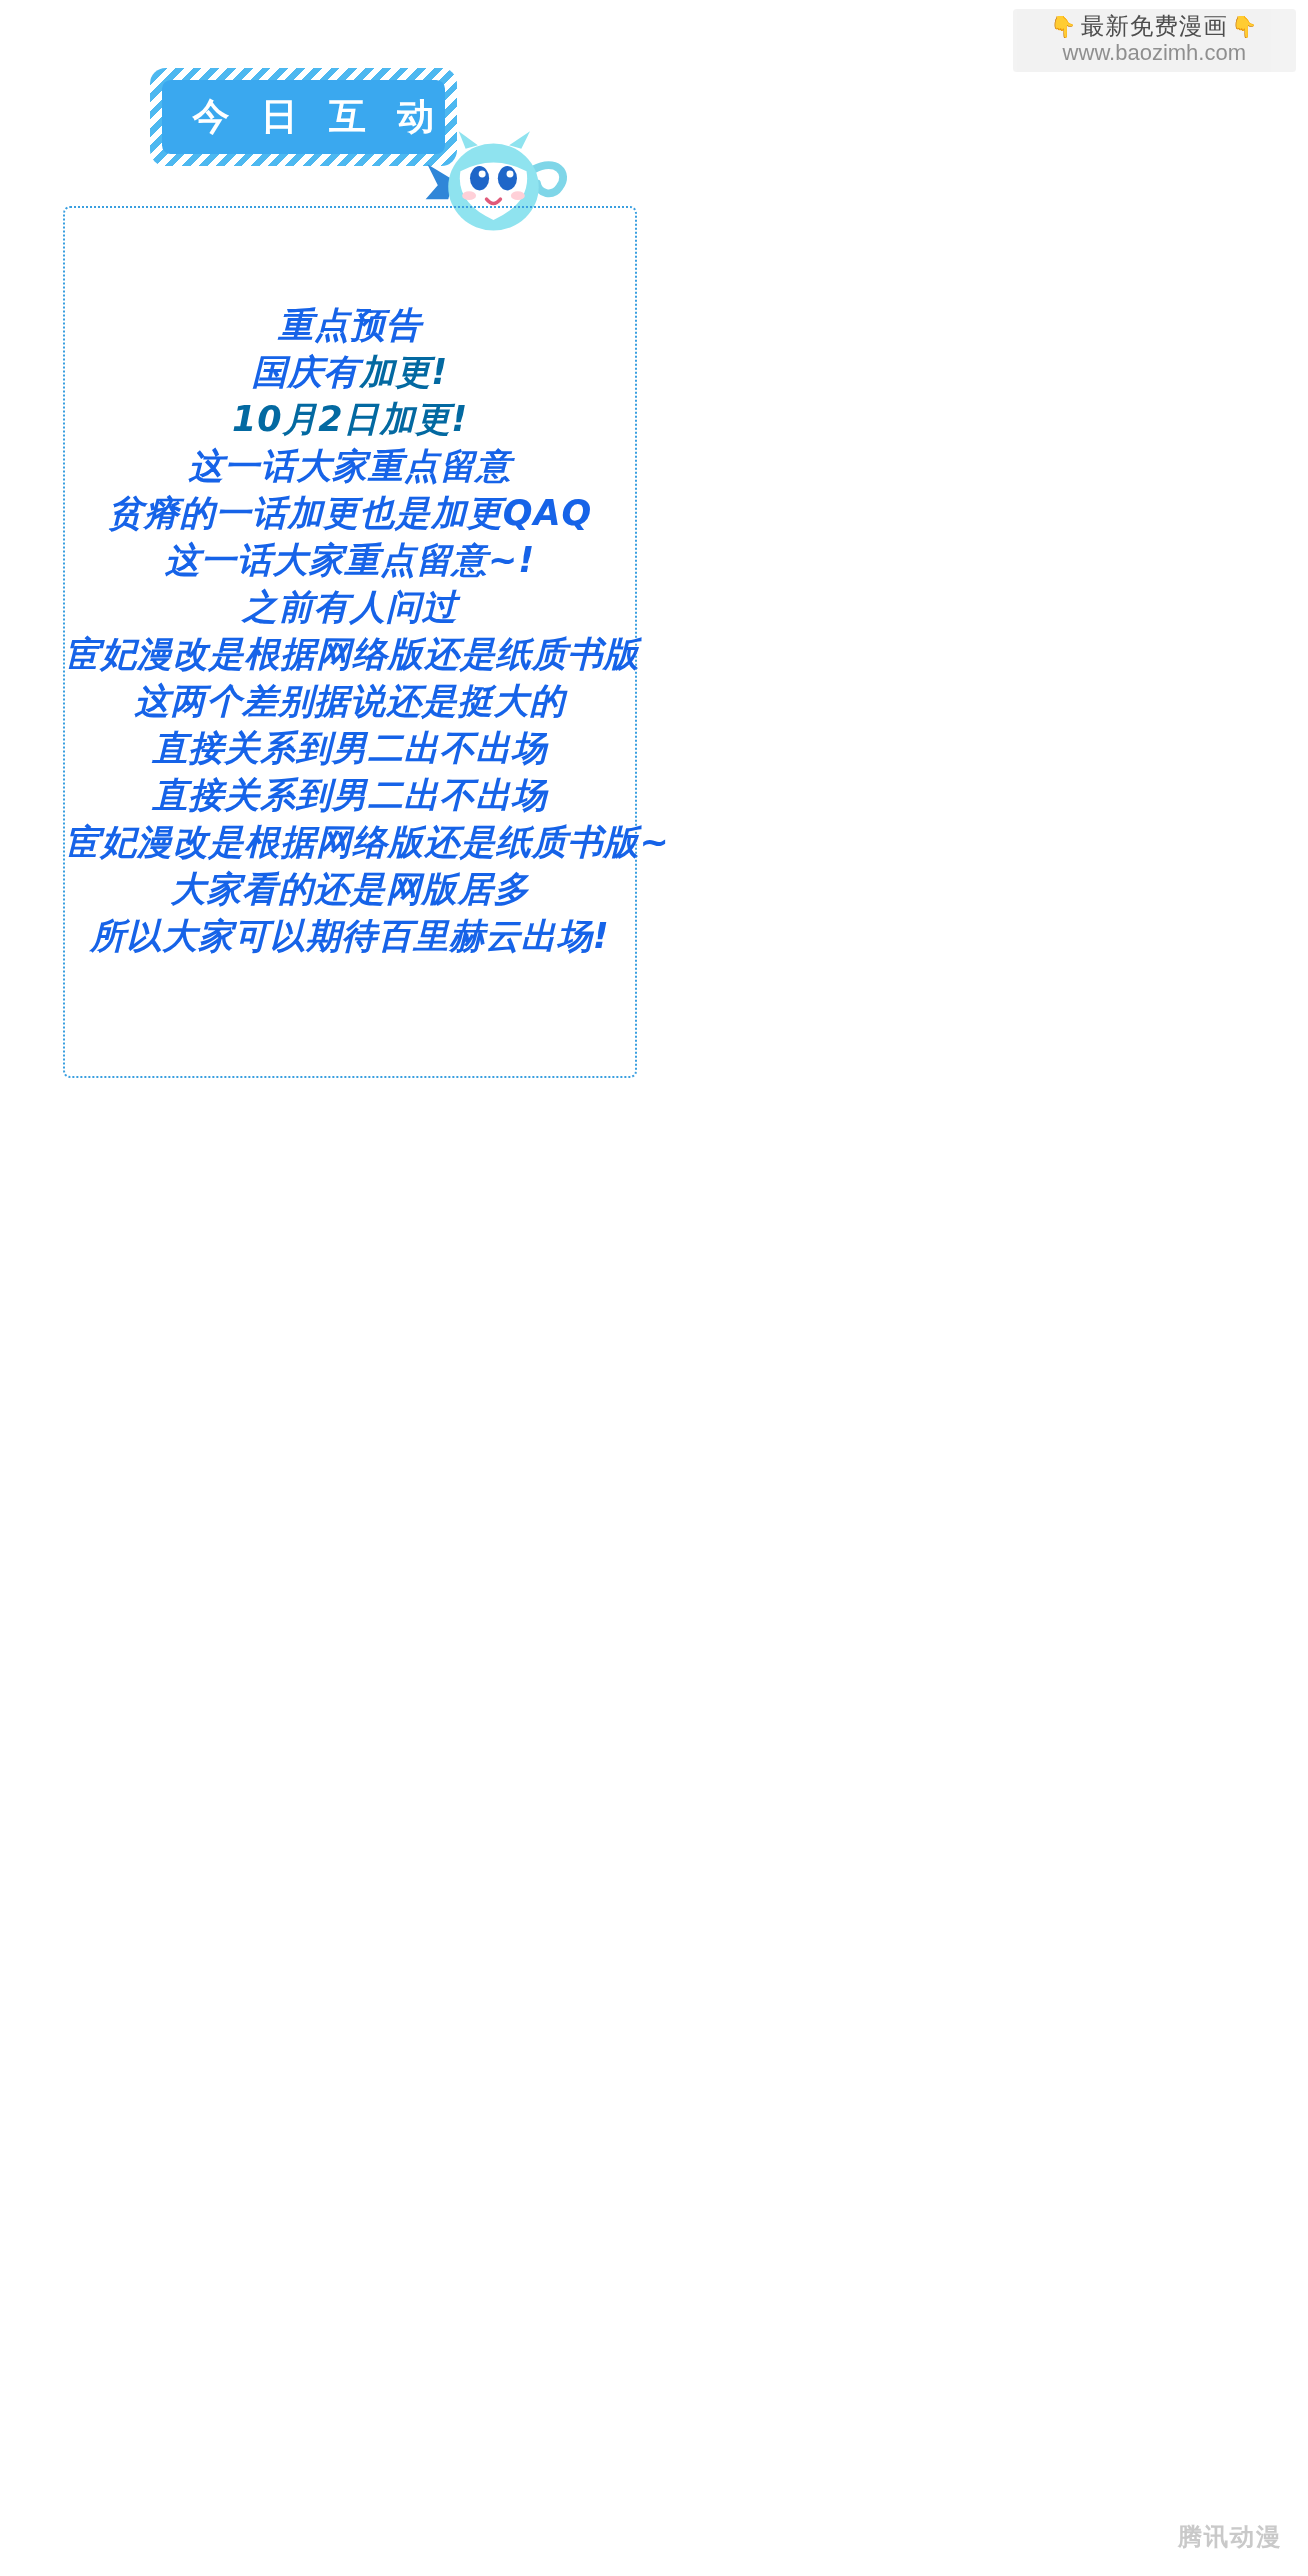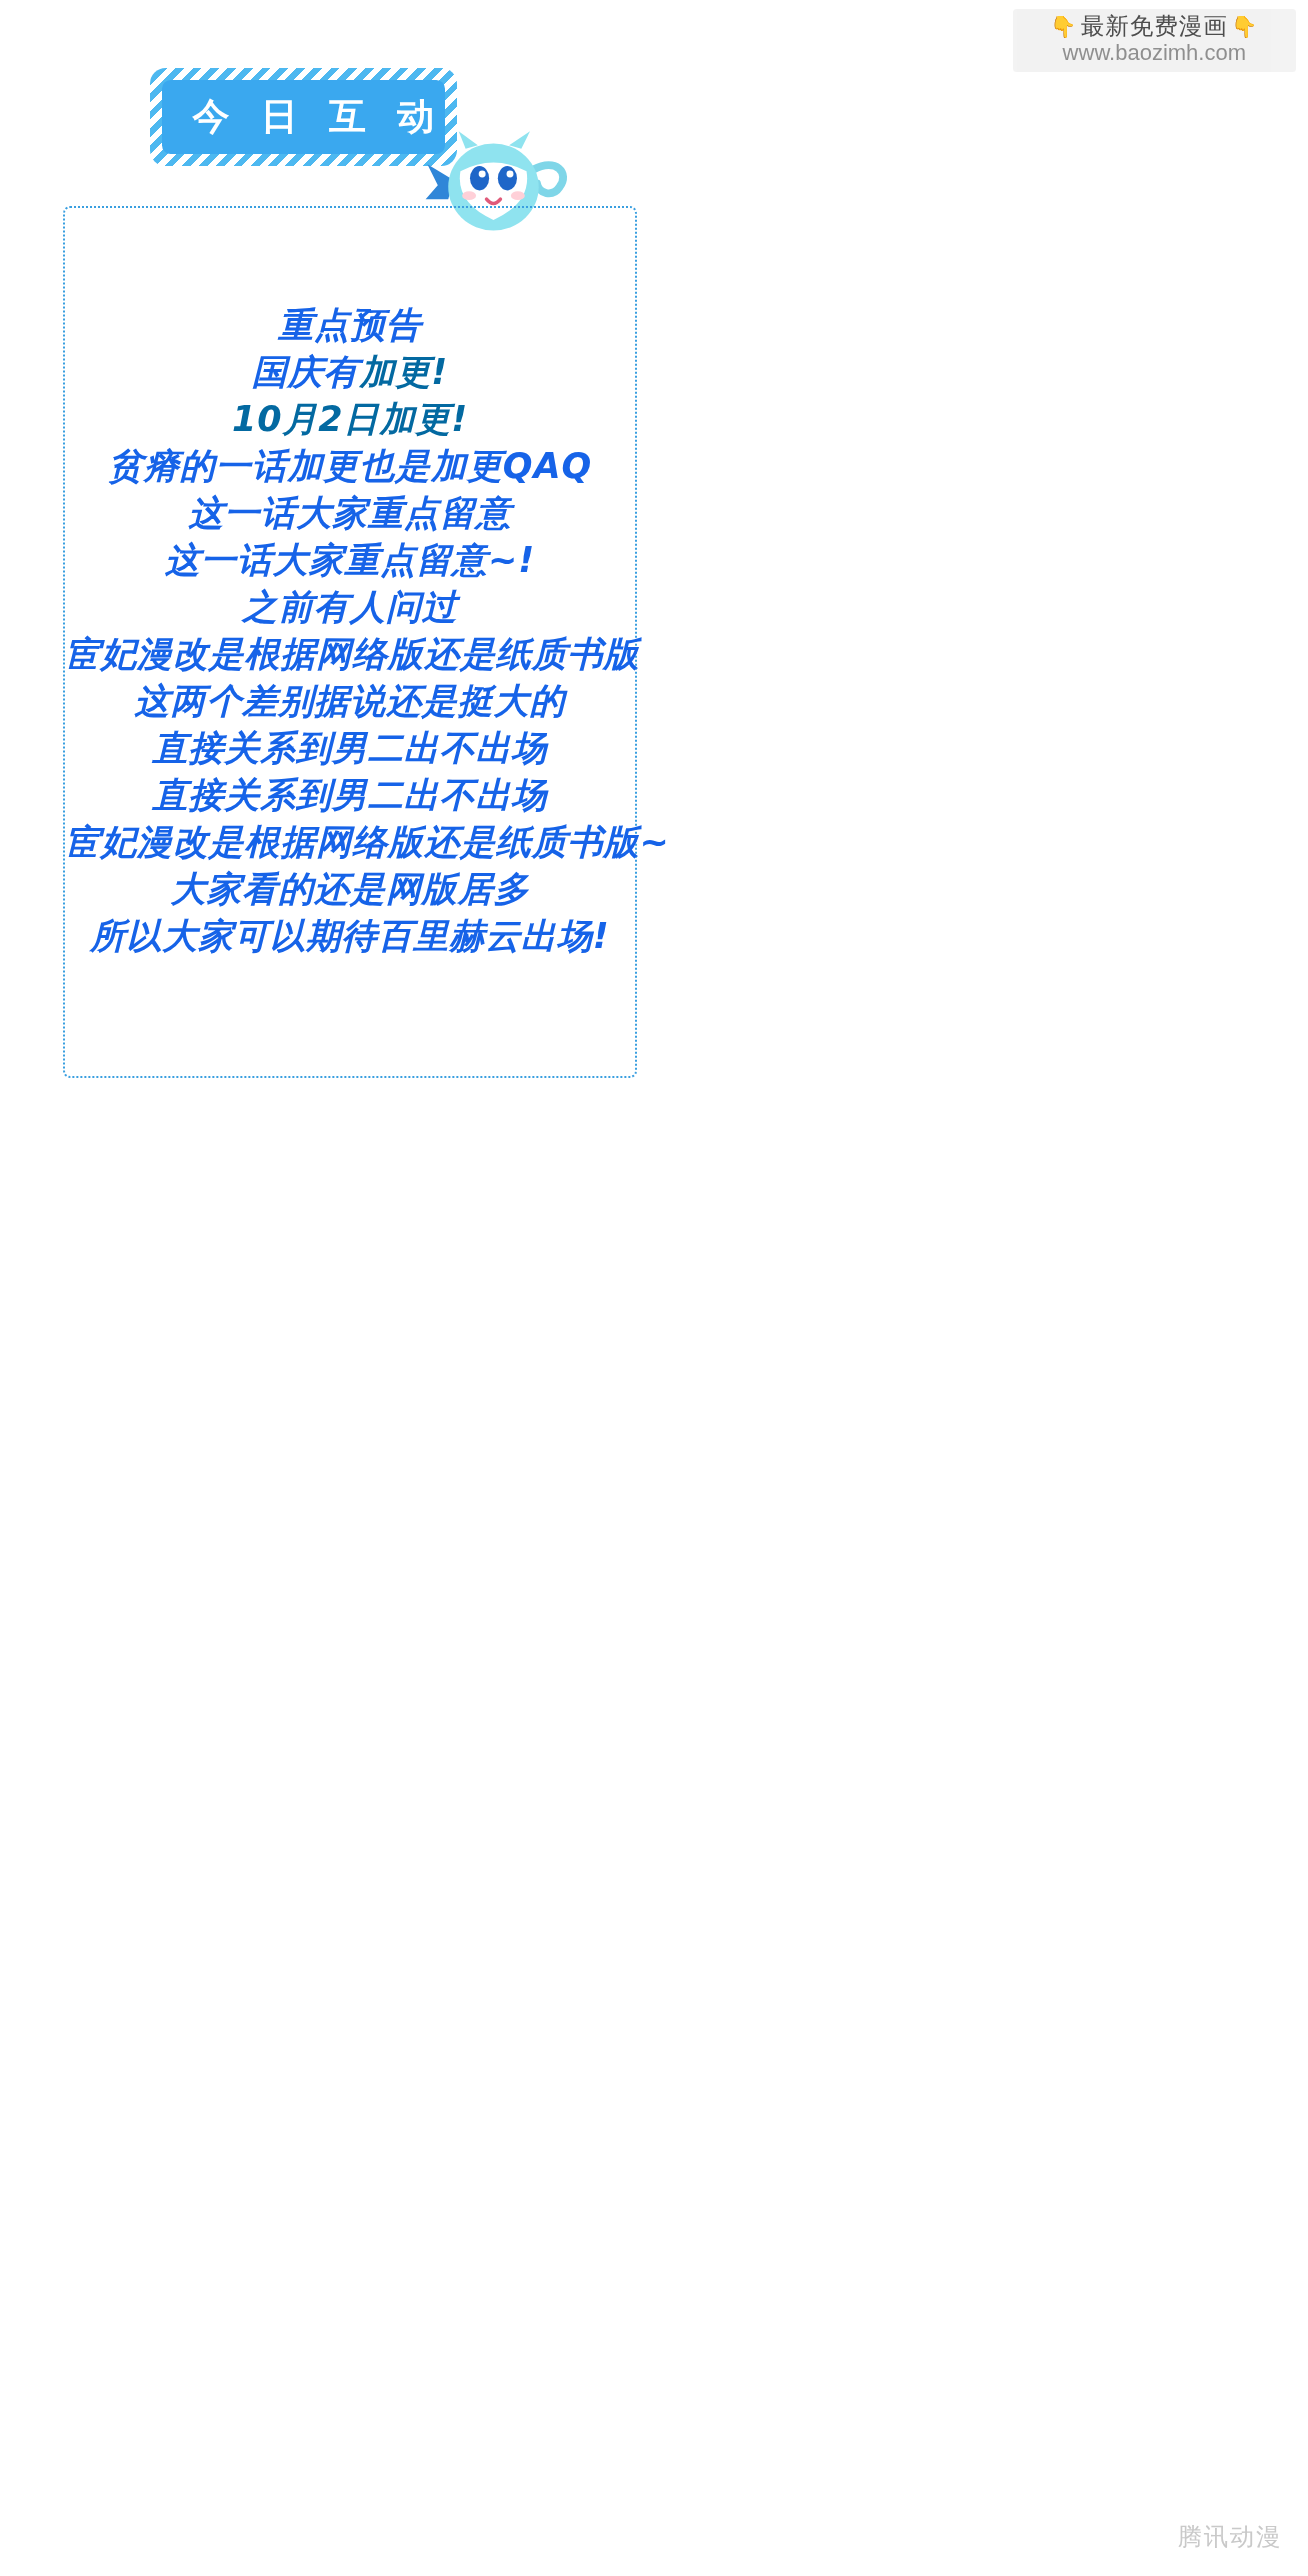--- a/index.html
+++ b/index.html
@@ -135,20 +135,21 @@
 
   
   .footer-logo {
     position: absolute;
     right: 26px;
     bottom: 23px;
     font-size: 24.4px;
     color: #c9c9c9;
     letter-spacing: 1.7px;
     white-space: nowrap;
+    font-weight: bold;
   }
 </style>
 </head>
 <body>
 
 <div class="watermark">
   <div class="wm-line1">
     <span class="wm-hand">👇</span><span>最新免费漫画</span><span class="wm-hand">👇</span>
   </div>
   <div class="wm-line2">www.baozimh.com</div>
@@ -184,22 +185,22 @@
 
     <path d="M96 92 Q104 102 112 92" fill="none" stroke="#e05a7a" stroke-width="4" stroke-linecap="round"></path>
   </svg>
 </div>
 
 <div class="content-box">
   <div class="content-text">
       <div class="line"><span>重点预告</span></div>
       <div class="line"><span>国庆有</span><span class="hl">加更!</span></div>
       <div class="line"><span class="hl">10月2日加更!</span></div>
+      <div class="line"><span>这一话大家重点留意</span></div>
       <div class="line"><span>贫瘠的一话加更也是加更QAQ</span></div>
-      <div class="line"><span>这一话大家重点留意</span></div>
       <div class="line"><span>这一话大家重点留意~!</span></div>
       <div class="line"><span>之前有人问过</span></div>
       <div class="line"><span>宦妃漫改是根据网络版还是纸质书版</span></div>
       <div class="line"><span>这两个差别据说还是挺大的</span></div>
       <div class="line"><span>直接关系到男二出不出场</span></div>
       <div class="line"><span>直接关系到男二出不出场</span></div>
       <div class="line"><span>宦妃漫改是根据网络版还是纸质书版~</span></div>
       <div class="line"><span>大家看的还是网版居多</span></div>
       <div class="line"><span>所以大家可以期待百里赫云出场!</span></div>
     </div>

